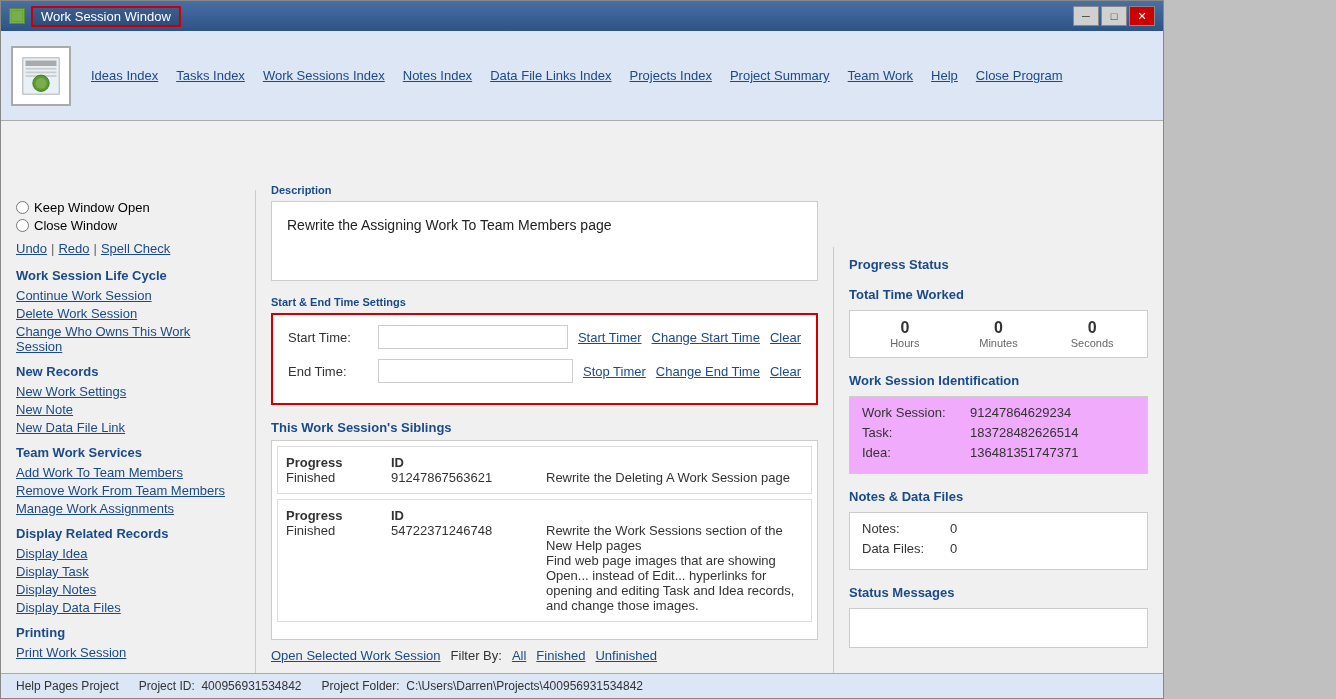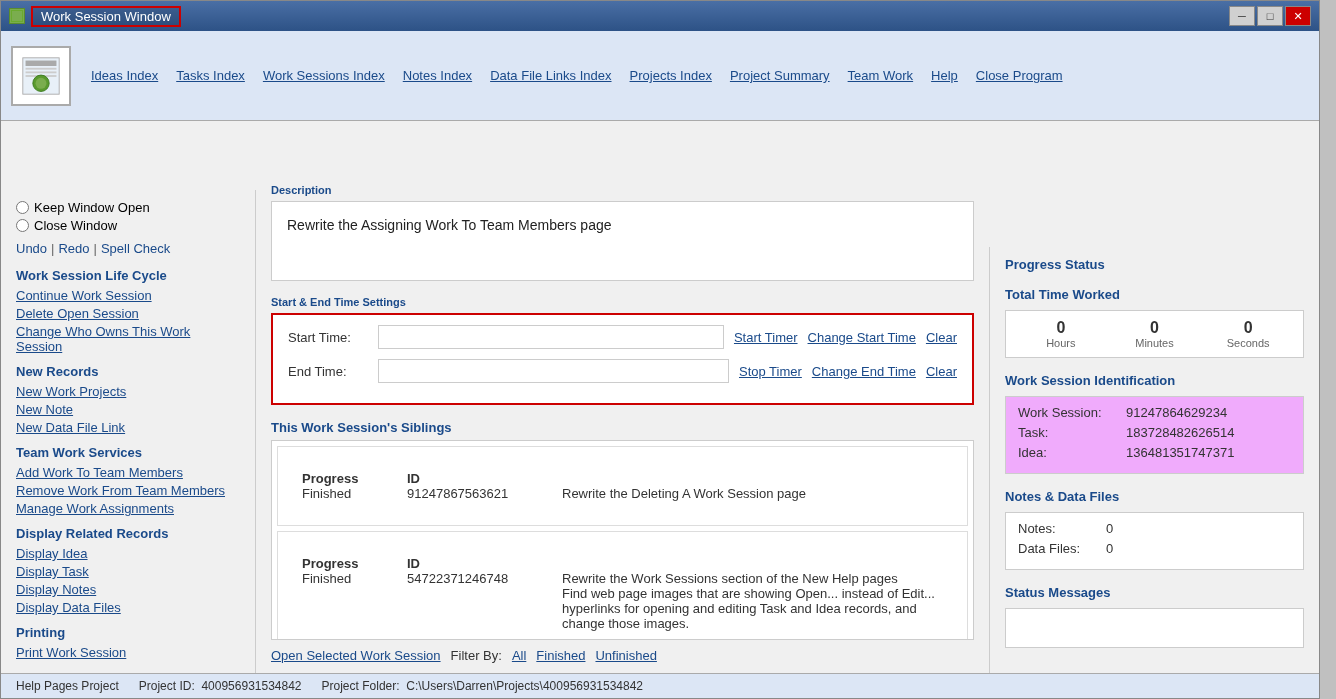--- a/index.html
+++ b/index.html
@@ -5,21 +5,21 @@
     * { box-sizing: border-box; margin: 0; padding: 0; }
     body {
       font-family: 'Segoe UI', Tahoma, Geneva, Verdana, sans-serif;
       font-size: 13px;
       background: #c0c0c0;
       width: 1336px;
       height: 699px;
       overflow: hidden;
     }
     .window {
-      width: 1320px;
+      width: 1164px;
       height: 699px;
       background: #f0f0f0;
       display: flex;
       flex-direction: column;
       border: 1px solid #888;
     }
     .title-bar {
       background: linear-gradient(to bottom, #4a6fa5, #2d5286);
       color: white;
       height: 30px;
@@ -139,20 +139,21 @@
     }
     .sidebar-radio input { cursor: pointer; }
     .sidebar-links {
       display: flex;
       gap: 4px;
       margin-bottom: 12px;
       flex-wrap: wrap;
     }
     .sidebar-link {
       color: #1a4a8a;
+      text-decoration: underline;
       cursor: pointer;
       font-size: 13px;
     }
     .sidebar-separator { color: #666; }
     .sidebar-section-title {
       font-weight: bold;
       color: #1a4a8a;
       margin-bottom: 5px;
       margin-top: 10px;
     }
@@ -229,21 +230,21 @@
     .siblings-container {
       background: white;
       border: 1px solid #ccc;
       height: 200px;
       overflow-y: scroll;
       position: relative;
     }
     .sibling-item {
       border: 1px solid #ddd;
       margin: 5px;
-      padding: 24px;
+      padding: 8px;
       cursor: pointer;
     }
     .sibling-grid {
       display: grid;
       grid-template-columns: 100px 150px 1fr;
       gap: 5px;
     }
     .sibling-col-header {
       font-weight: bold;
       font-size: 13px;
@@ -438,25 +439,25 @@
       <div class="sidebar-links">
         <span class="sidebar-link">Undo</span>
         <span class="sidebar-separator">|</span>
         <span class="sidebar-link">Redo</span>
         <span class="sidebar-separator">|</span>
         <span class="sidebar-link">Spell Check</span>
       </div>
 
       <div class="sidebar-section-title">Work Session Life Cycle</div>
       <a class="sidebar-action-link">Continue Work Session</a>
-      <a class="sidebar-action-link">Delete Open Session</a>
+      <a class="sidebar-action-link">Delete Work Session</a>
       <a class="sidebar-action-link">Change Who Owns This Work Session</a>
 
       <div class="sidebar-section-title">New Records</div>
-      <a class="sidebar-action-link">New Work Projects</a>
+      <a class="sidebar-action-link">New Work Settings</a>
       <a class="sidebar-action-link">New Note</a>
       <a class="sidebar-action-link">New Data File Link</a>
 
       <div class="sidebar-section-title">Team Work Services</div>
       <a class="sidebar-action-link">Add Work To Team Members</a>
       <a class="sidebar-action-link">Remove Work From Team Members</a>
       <a class="sidebar-action-link">Manage Work Assignments</a>
 
       <div class="sidebar-section-title">Display Related Records</div>
       <a class="sidebar-action-link">Display Idea</a>

